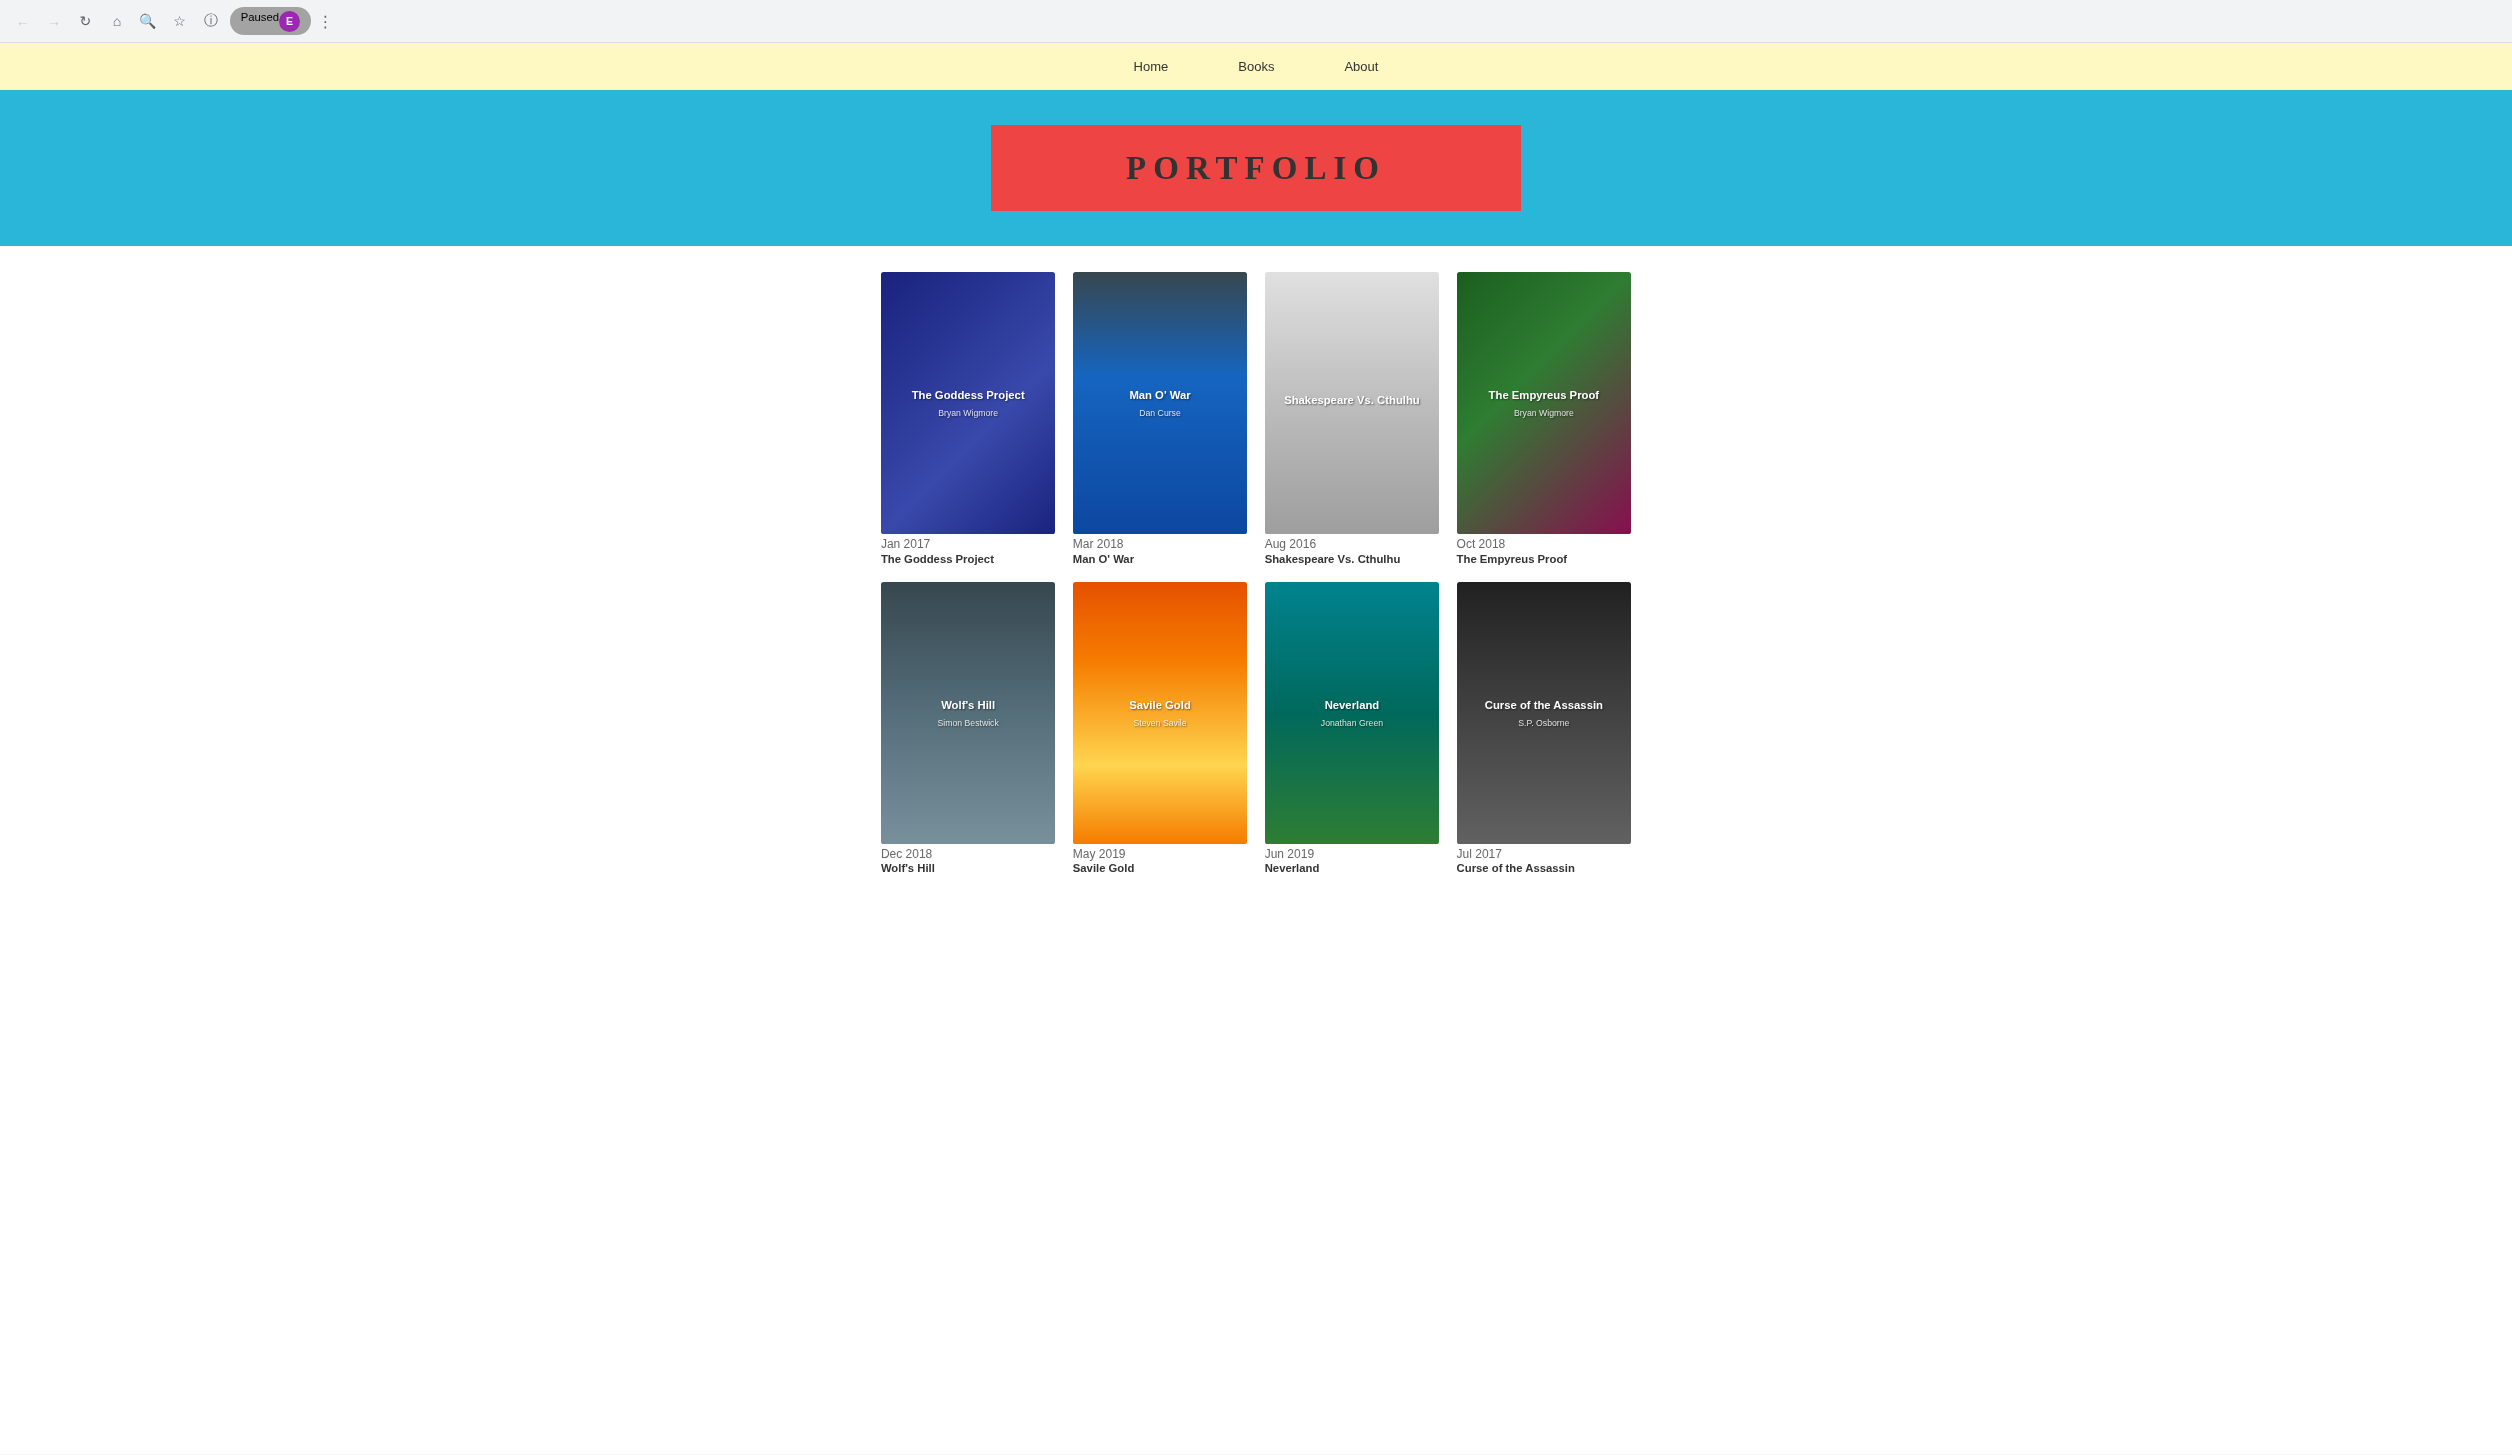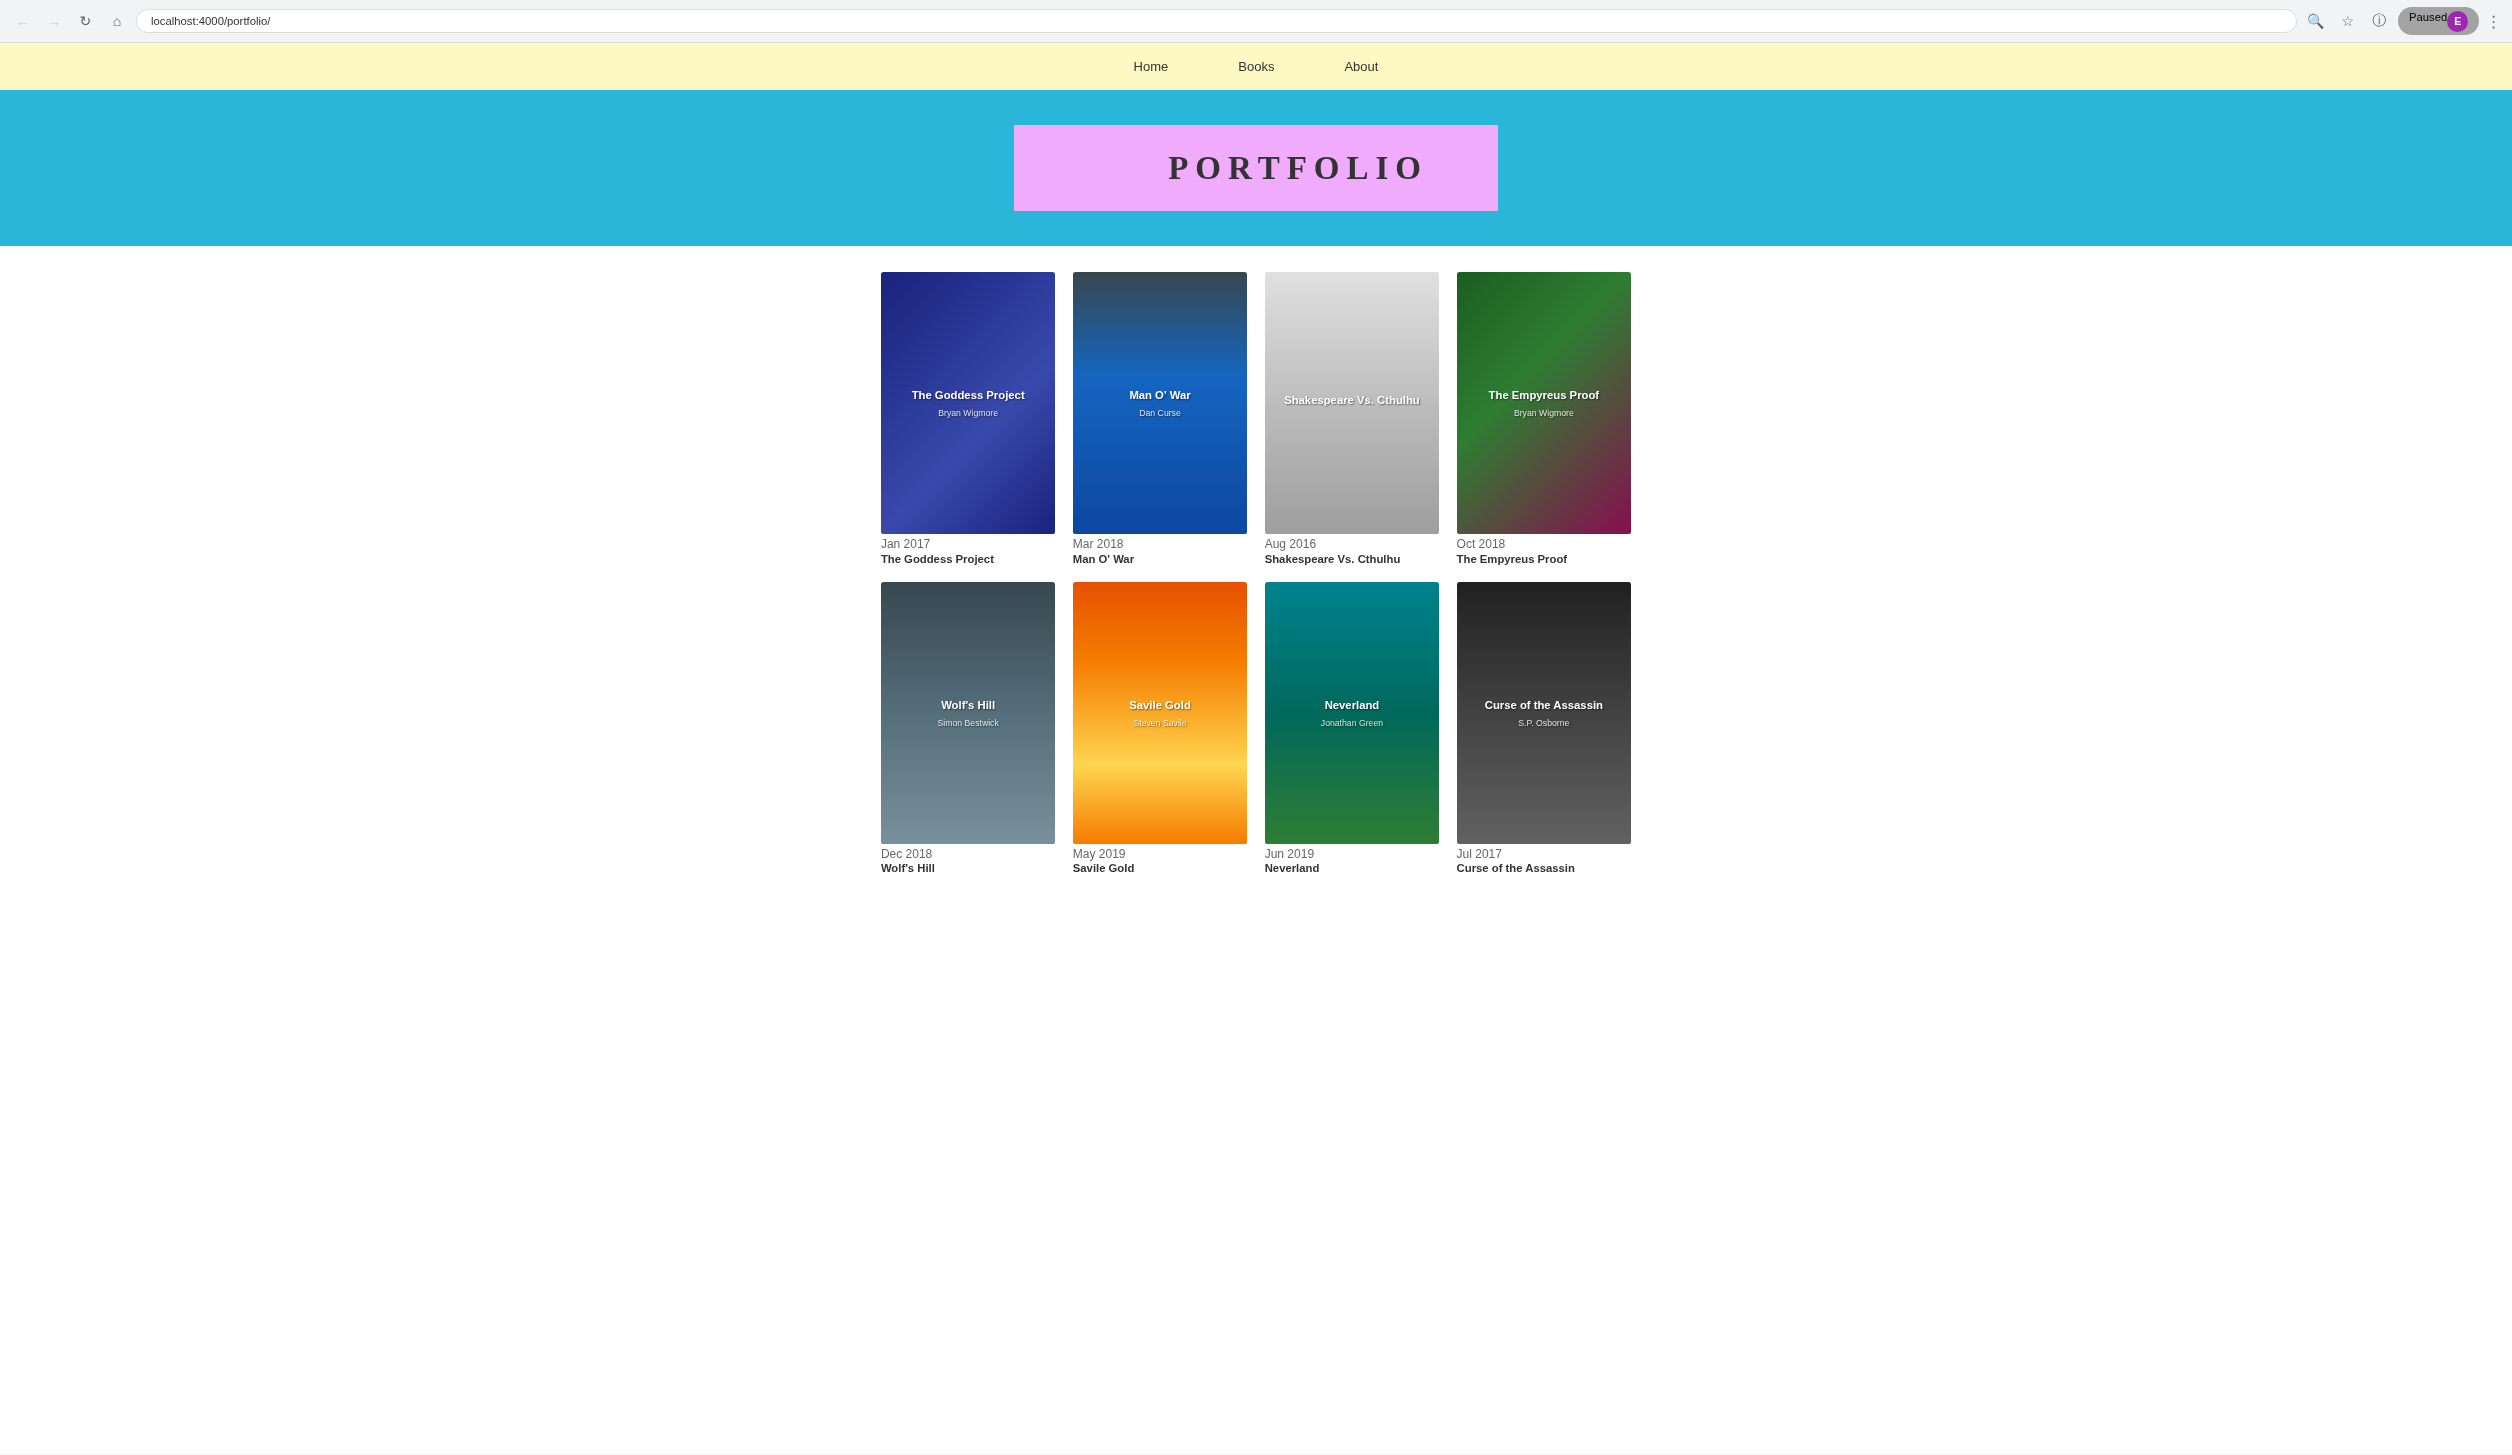--- a/index.html
+++ b/index.html
@@ -90,24 +90,24 @@
 
     
     .hero {
       background: #29b6d9;
       padding: 35px 17.4px;
       display: flex;
       justify-content: center;
       align-items: center;
     }
     .hero-box {
-      background: #f0abfc;
+      background: #ef4444;
       padding: 24.4px 70px;
-      width: 484px;
-      text-align: right;
+      width: 530px;
+      text-align: center;
     }
     .hero-title {
       font-size: 33px;
       font-weight: bold;
       letter-spacing: 7px;
       color: #333;
       font-family: Georgia, serif;
     }
 
     
@@ -176,23 +176,20 @@
     }
   </style>
 </head>
 <body>
 
 <div class="browser-chrome">
   <button class="browser-nav-btn disabled">←</button>
   <button class="browser-nav-btn disabled">→</button>
   <button class="browser-nav-btn">↻</button>
   <button class="browser-nav-btn">⌂</button>
-  <div class="address-bar">
-    <span class="address-bar-text">localhost:4000/portfolio/</span>
-  </div>
   <div class="browser-actions">
     <button class="browser-action-btn">🔍</button>
     <button class="browser-action-btn">☆</button>
     <button class="browser-action-btn">ⓘ</button>
     <div class="paused-badge">
       <span>Paused</span>
       <div class="avatar-circle">
         <span>E</span>
       </div>
     </div>

